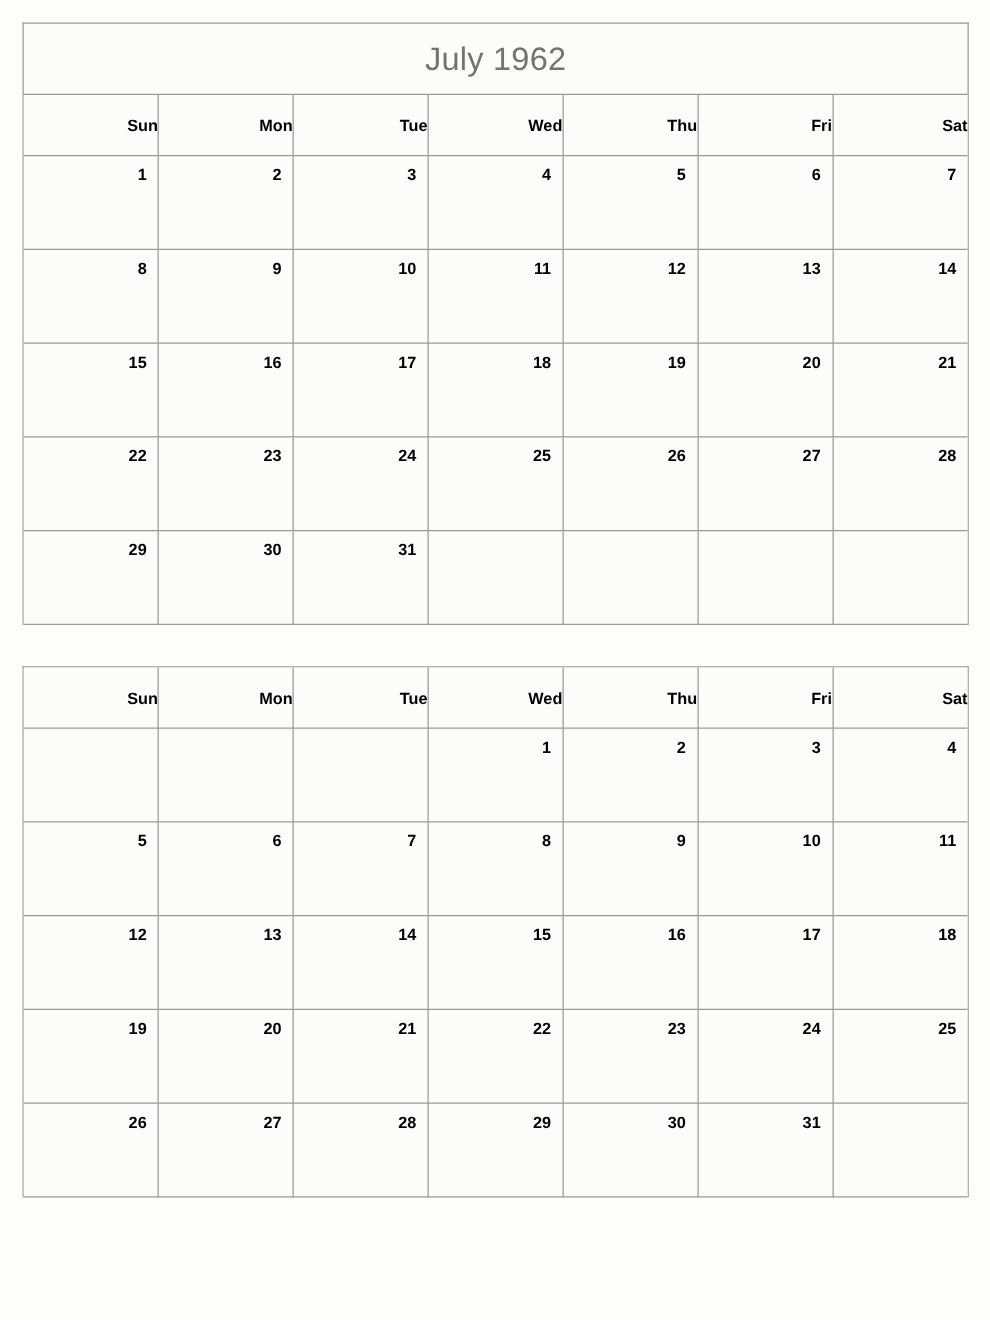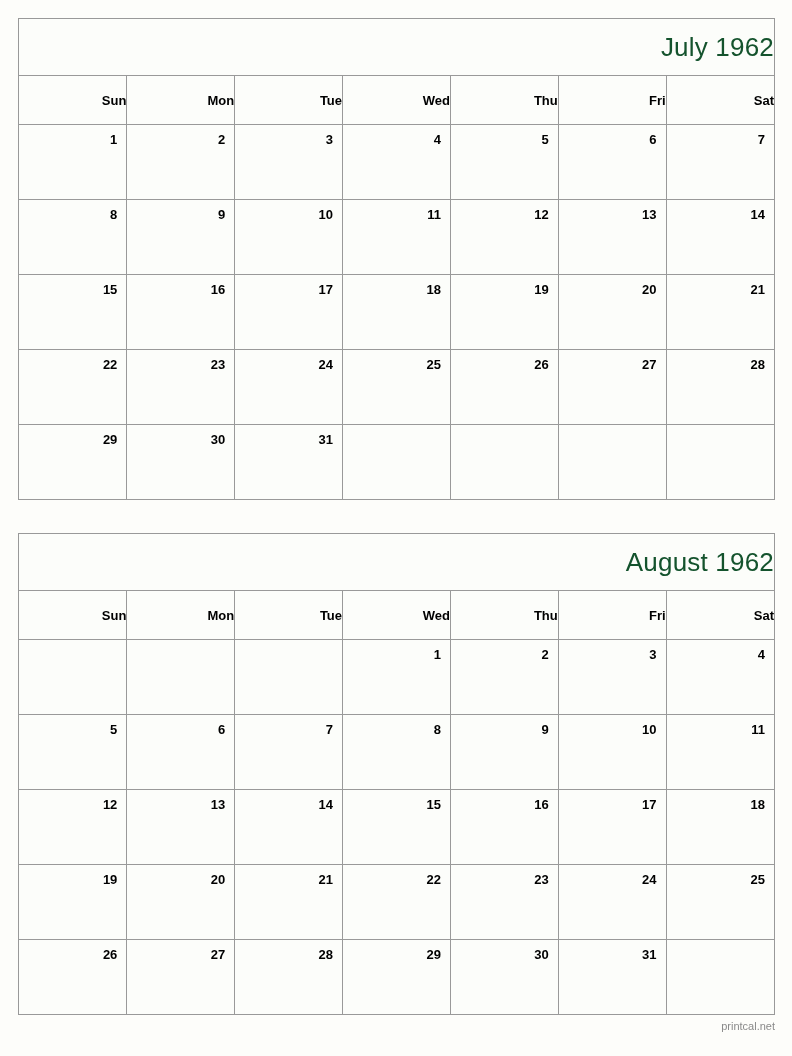--- a/index.html
+++ b/index.html
@@ -29,24 +29,24 @@
     border-bottom: none;
     background: #fcfdfa;
     box-sizing: border-box;
   }
 
   .cal-july { margin-bottom: 33px; }
 
   .month-title {
     height: 56px;
     line-height: 56px;
-    text-align: right;
+    text-align: center;
     font-size: 26px;
     font-weight: 400;
-    color: #14532d;
+    color: #737373;
     border-bottom: 1px solid #999999;
     letter-spacing: 0.2px;
   }
 
   table.grid {
     width: 100%;
     border-collapse: collapse;
     table-layout: fixed;
   }
 
@@ -150,21 +150,20 @@
           <td></td>
           <td></td>
           <td></td>
           <td></td>
         </tr>
       </tbody>
     </table>
   </div>
 
   <div class="calendar cal-august">
-    <div class="month-title">August 1962</div>
     <table class="grid">
       <thead>
         <tr>
           <th>Sun</th>
           <th>Mon</th>
           <th>Tue</th>
           <th>Wed</th>
           <th>Thu</th>
           <th>Fri</th>
           <th>Sat</th>
@@ -213,15 +212,14 @@
           <td>28</td>
           <td>29</td>
           <td>30</td>
           <td>31</td>
           <td></td>
         </tr>
       </tbody>
     </table>
   </div>
 
-  <div class="footer">printcal.net</div>
 
 </div>
 
 </body></html>

